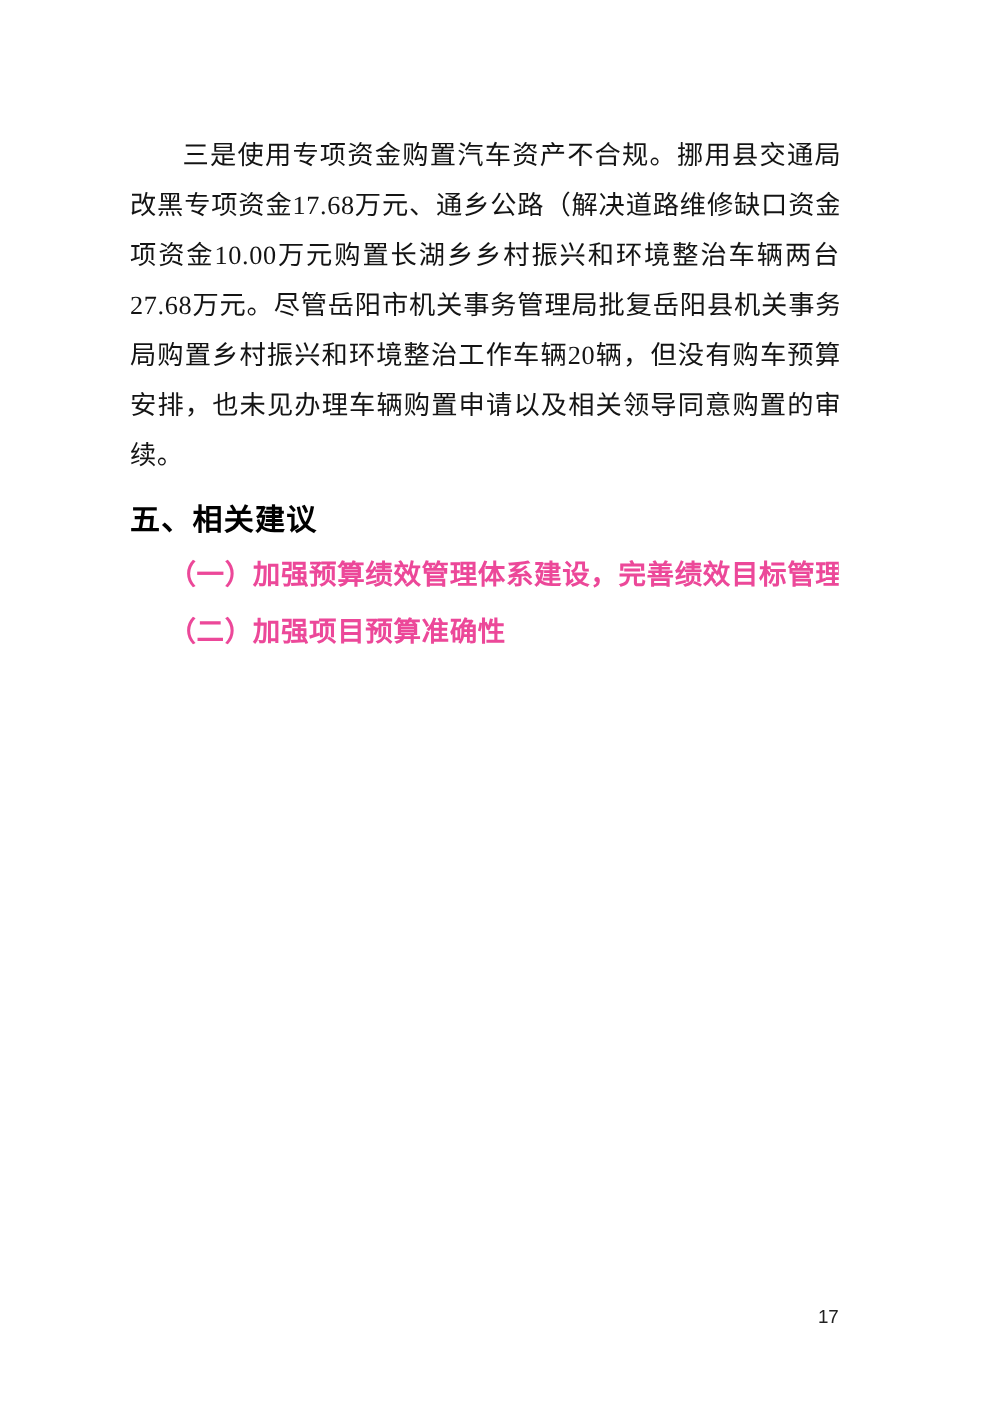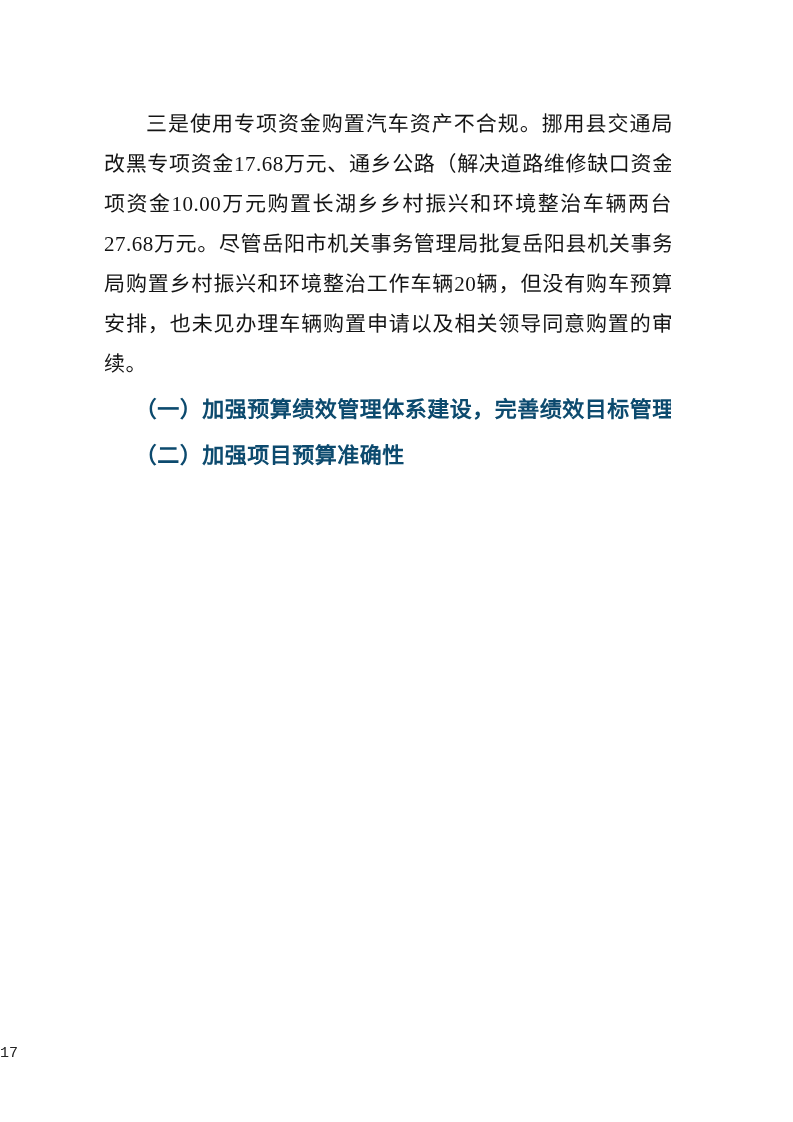--- a/index.html
+++ b/index.html
@@ -40,40 +40,41 @@
     color: #000000;
     letter-spacing: 1px;
   }
   .h2 {
     margin: 6px 0 0 0;
     font-family: "Liberation Sans", "DejaVu Sans", sans-serif;
     font-weight: 700;
     font-size: 22px;
     line-height: 40px;
     text-indent: 1.4em;
-    color: #0c4a6e;
+    color: #ec4899;
     letter-spacing: 0.5px;
   }
   .h2 + .body-para, .h1 + .h2 {
     margin-top: 2px;
   }
   .page-number {
     position: absolute;
     bottom: 60px;
     left: 0;
     width: 100%;
-    text-align: left;
-    font-family: Liberation Mono, monospace;
+    text-align: right;
+    font-family: Liberation Sans, sans-serif;
     font-size: 15px;
     color: #222222;
   }
 </style>
 </head>
 <body>
 
 <div class="page">
   <div class="content">
     <p class="body-para">三是使用专项资金购置汽车资产不合规。挪用县交通局付白改黑专项资金17.68万元、通乡公路（解决道路维修缺口资金）专项资金10.00万元购置长湖乡乡村振兴和环境整治车辆两台共计27.68万元。尽管岳阳市机关事务管理局批复岳阳县机关事务管理局购置乡村振兴和环境整治工作车辆20辆，但没有购车预算资金安排，也未见办理车辆购置申请以及相关领导同意购置的审批手续。</p>
+    <h1 class="h1">五、相关建议</h1>
     <h2 class="h2">（一）加强预算绩效管理体系建设，完善绩效目标管理</h2>
     <h2 class="h2">（二）加强项目预算准确性</h2>
   </div>
   <div class="page-number">17</div>
 </div>
 
 </body></html>

